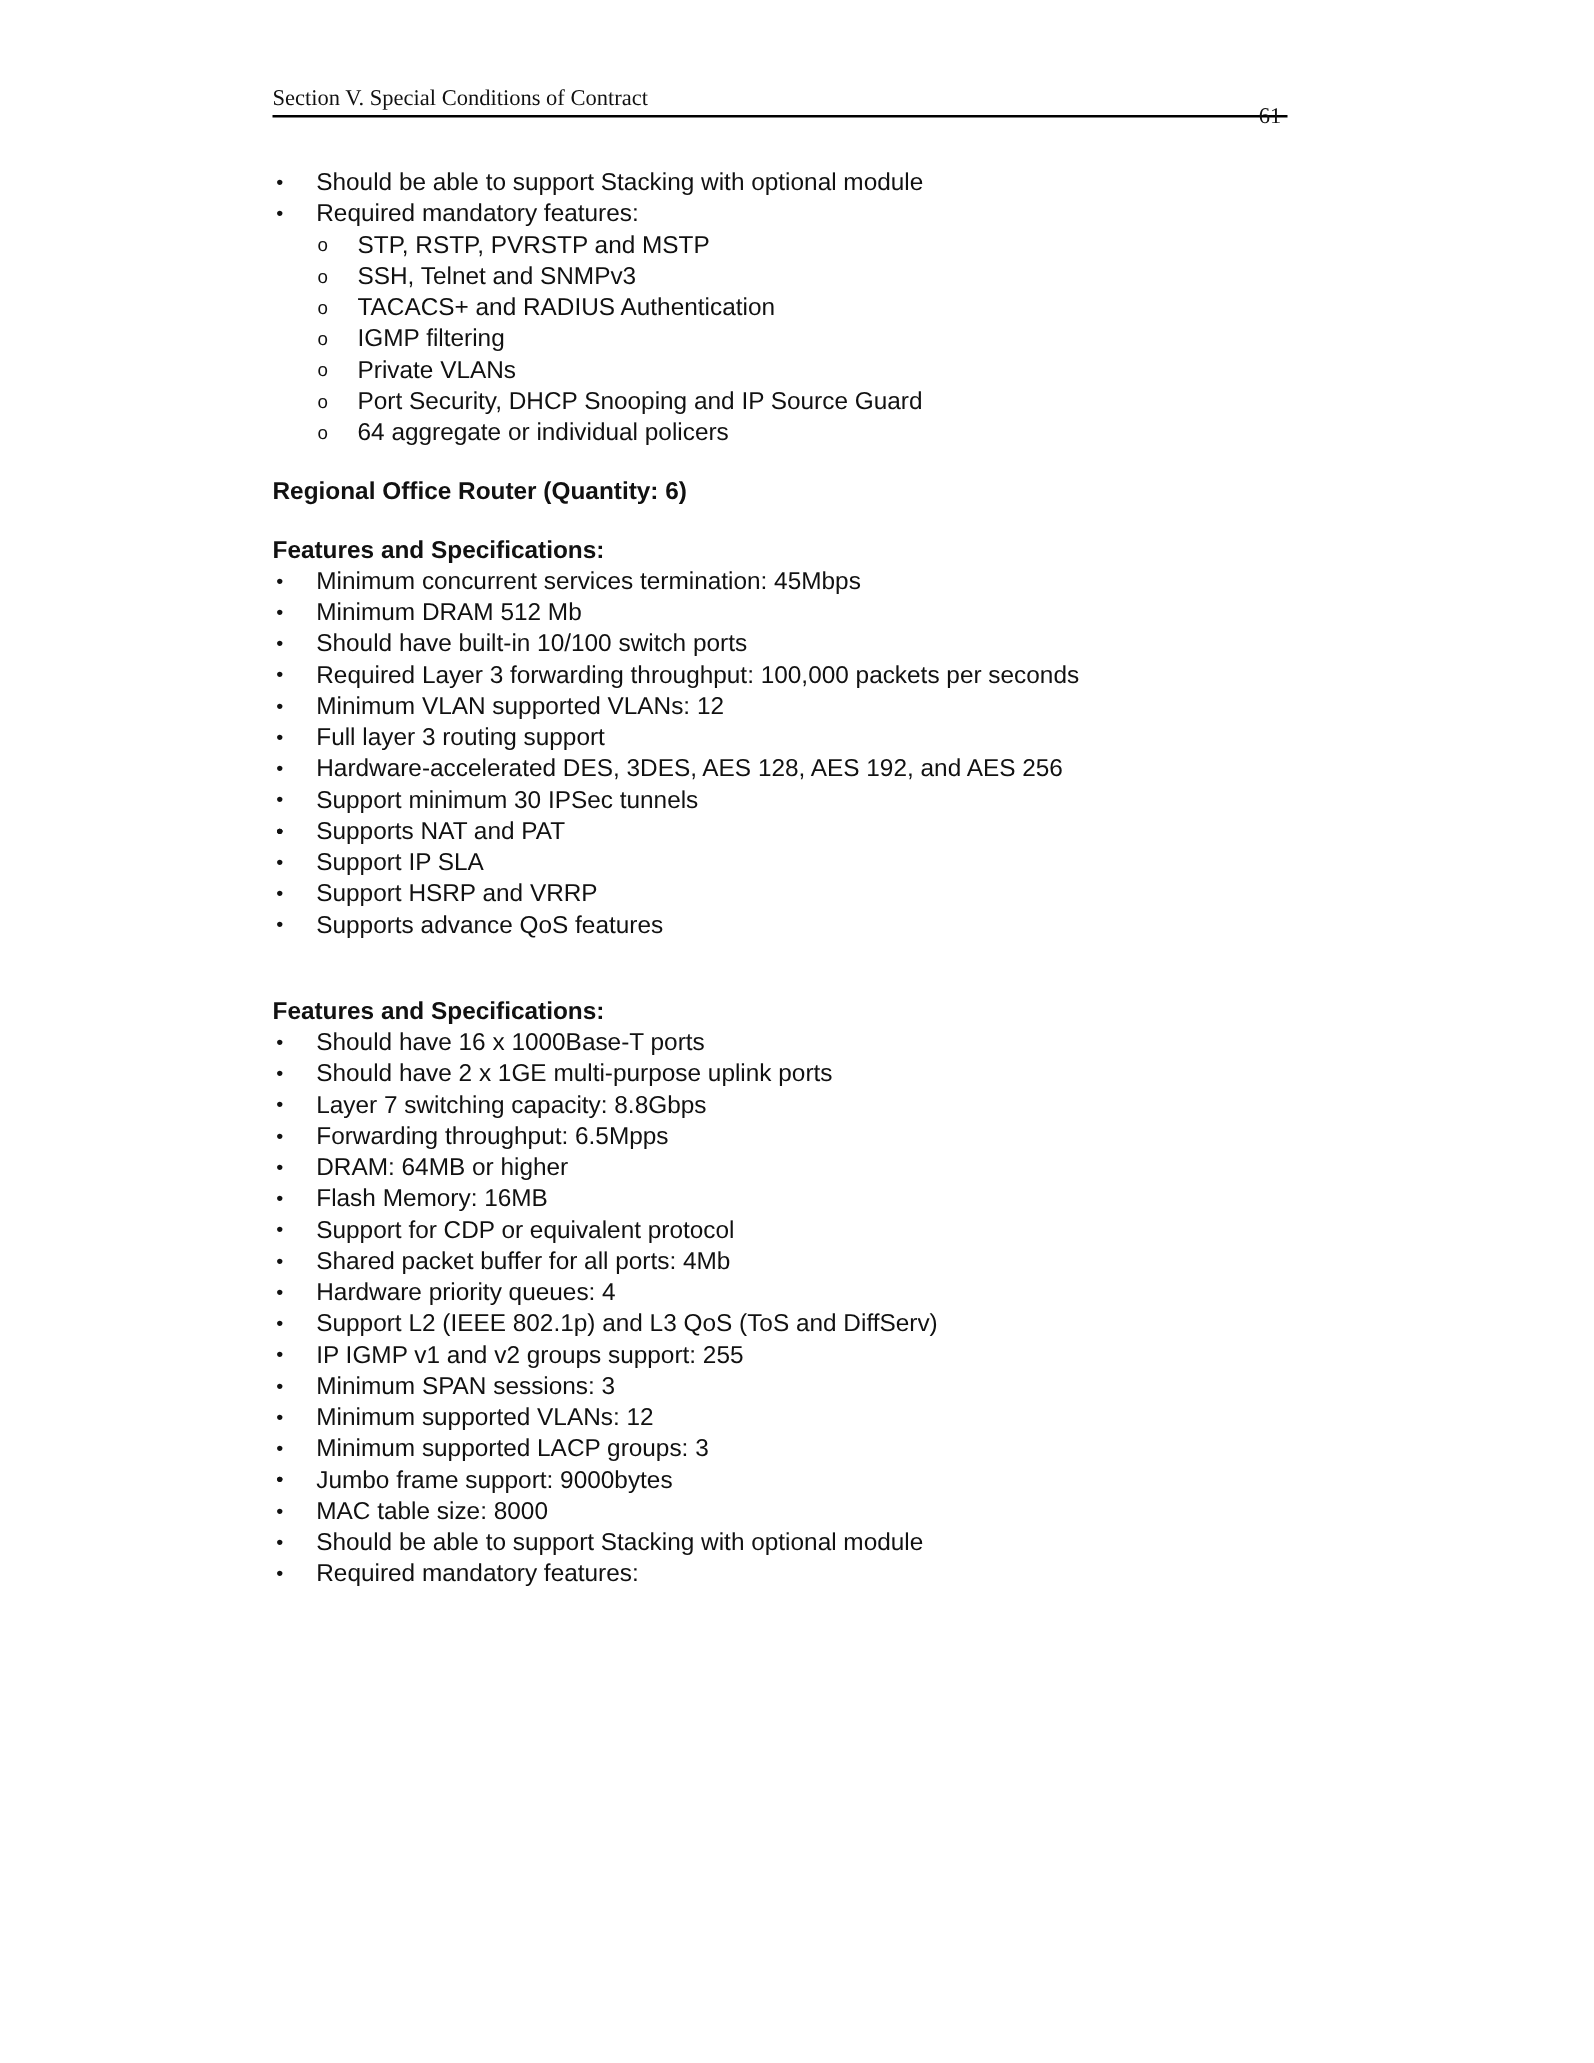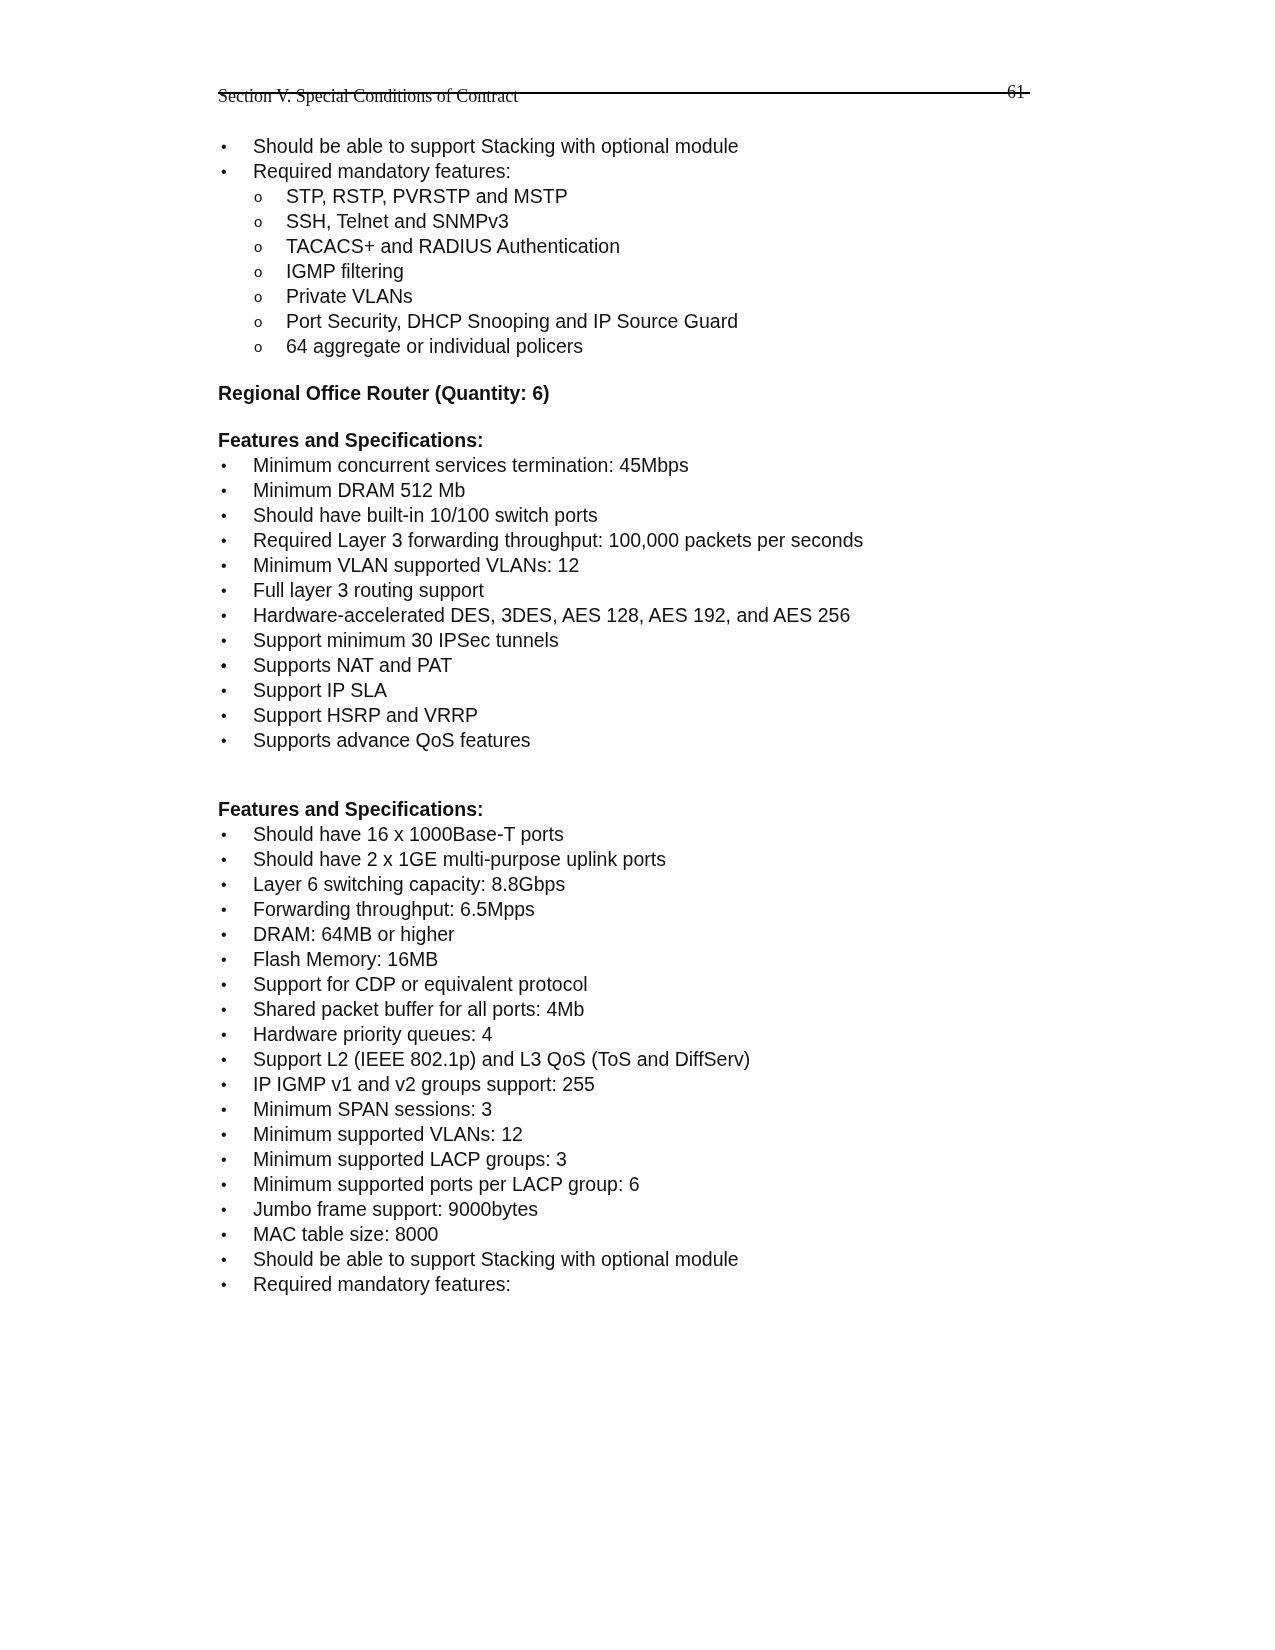--- a/index.html
+++ b/index.html
@@ -2,21 +2,21 @@
 <html><head>
   <meta charset="utf-8">
   <style>
     html, body { margin: 0; padding: 0; background: #ffffff; }
     body { width: 1275px; height: 1650px; position: relative; overflow: hidden; color: #111; }
     .header {
       position: absolute; left: 218px; top: 66px; width: 812px; height: 26px;
       border-bottom: 2.5px solid #000;
       font-family: "Liberation Serif", "DejaVu Serif", serif; font-size: 18px;
     }
-    .header .title { position: absolute; left: 0; top: 20px; }
+    .header .title { position: absolute; left: 0; top: 2px; }
     .header .pagenum { position: absolute; right: 5px; top: 16px; }
     .content {
       position: absolute; left: 218px; top: 134px; width: 800px;
       font-family: "Liberation Sans", "DejaVu Sans", sans-serif; font-size: 19.5px;
       line-height: 25px;
     }
     ul { list-style: none; margin: 0; padding: 0; }
     li { position: relative; padding-left: 35px; }
     li .bullet { position: absolute; left: 3px; top: 0; font-size: 16px; }
     ul.sub li { padding-left: 68px; }
@@ -67,31 +67,31 @@
     <li><span class="bullet">•</span><span>Support HSRP and VRRP</span></li>
     <li><span class="bullet">•</span><span>Supports advance QoS features</span></li>
   </ul>
 
   <div class="gap"></div>
   <div class="gap"></div>
   <p class="heading">Features and Specifications:</p>
   <ul>
     <li><span class="bullet">•</span><span>Should have 16 x 1000Base-T ports</span></li>
     <li><span class="bullet">•</span><span>Should have 2 x 1GE multi-purpose uplink ports</span></li>
-    <li><span class="bullet">•</span><span>Layer 6 switching capacity: 8.8Gbps</span></li>
+    <li><span class="bullet">•</span><span>Layer 7 switching capacity: 8.8Gbps</span></li>
     <li><span class="bullet">•</span><span>Forwarding throughput: 6.5Mpps</span></li>
     <li><span class="bullet">•</span><span>DRAM: 64MB or higher</span></li>
     <li><span class="bullet">•</span><span>Flash Memory: 16MB</span></li>
     <li><span class="bullet">•</span><span>Support for CDP or equivalent protocol</span></li>
     <li><span class="bullet">•</span><span>Shared packet buffer for all ports: 4Mb</span></li>
     <li><span class="bullet">•</span><span>Hardware priority queues: 4</span></li>
     <li><span class="bullet">•</span><span>Support L2 (IEEE 802.1p) and L3 QoS (ToS and DiffServ)</span></li>
     <li><span class="bullet">•</span><span>IP IGMP v1 and v2 groups support: 255</span></li>
     <li><span class="bullet">•</span><span>Minimum SPAN sessions: 3</span></li>
     <li><span class="bullet">•</span><span>Minimum supported VLANs: 12</span></li>
     <li><span class="bullet">•</span><span>Minimum supported LACP groups: 3</span></li>
-    <li><span class="bullet">•</span><span>Minimum supported ports per LACP group: 6</span></li>
+    <li><span class="bullet">•</span></li>
     <li><span class="bullet">•</span><span>Jumbo frame support: 9000bytes</span></li>
     <li><span class="bullet">•</span><span>MAC table size: 8000</span></li>
     <li><span class="bullet">•</span><span>Should be able to support Stacking with optional module</span></li>
     <li><span class="bullet">•</span><span>Required mandatory features:</span></li>
   </ul>
 </div>
 
 </body></html>

